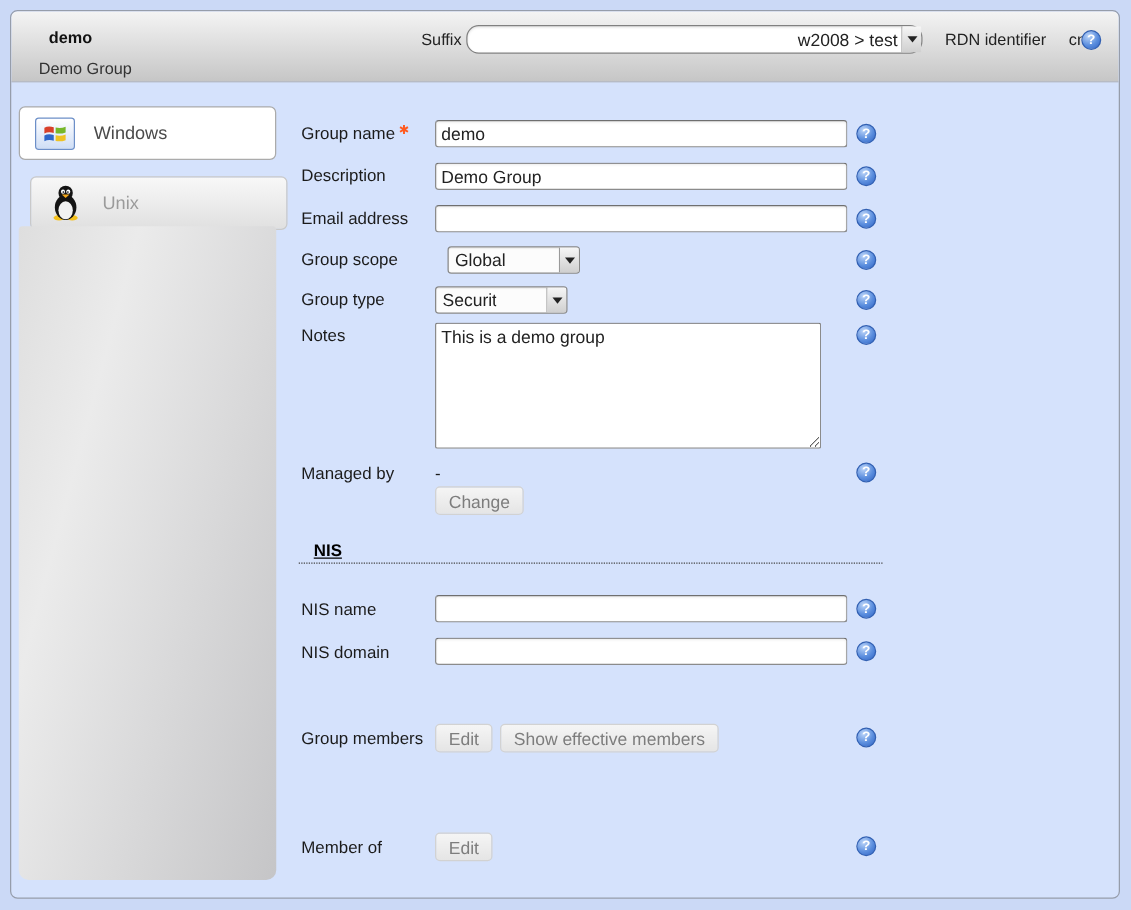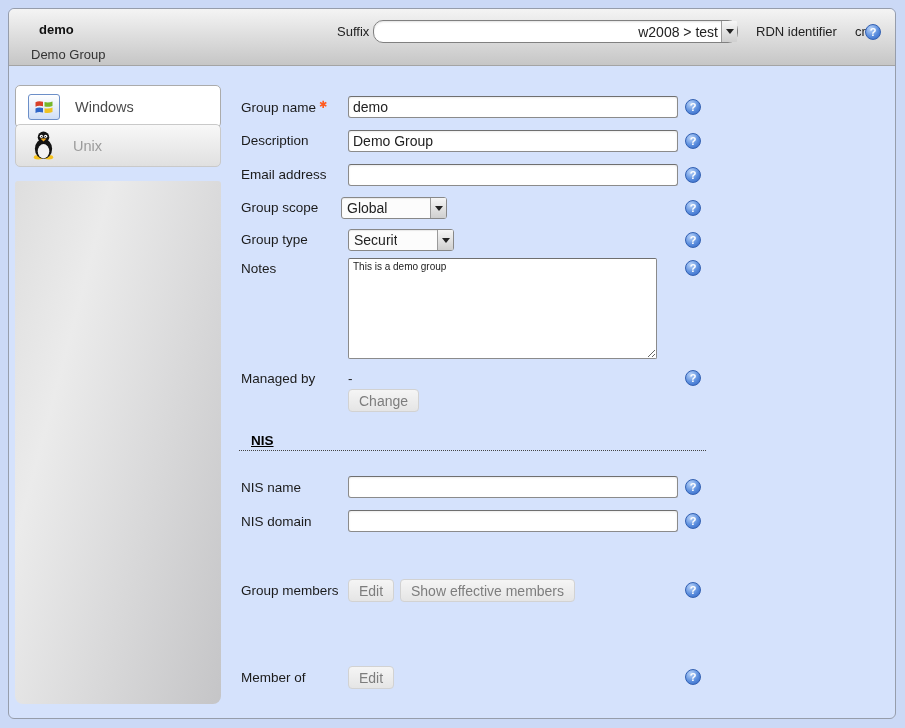--- a/index.html
+++ b/index.html
@@ -84,21 +84,21 @@
   .fake-select{
     position:absolute;width:106px;height:22px;box-sizing:border-box;
     border:1px solid #888;border-radius:3px;background:#fcfcfc;
     display:flex;align-items:center;box-shadow:inset 0 1px 1px rgba(0,0,0,.08);cursor:pointer;
   }
   .fake-select .val{flex:1;padding:0 5px;font-size:14px;color:#222;white-space:nowrap;overflow:hidden;}
   .notes-area{
     position:absolute;left:339px;top:249px;width:309px;height:101px;box-sizing:border-box;
     border:1px solid #8b8b8b;border-top-color:#6f6f6f;border-radius:2px;
     background:#fff;font-family:"Liberation Sans","DejaVu Sans",sans-serif;
-    font-size:10px;color:#222;padding:2px 4px;resize:both;
+    font-size:14px;color:#222;padding:2px 4px;resize:both;
   }
   .btn{
     position:absolute;height:23px;box-sizing:border-box;padding:1px 10px;
     background:linear-gradient(#f5f5f5,#e5e5e5);
     border:1px solid #d2d2d2;border-radius:4px;
     color:#7d7d7d;font-size:14px;font-family:"Liberation Sans","DejaVu Sans",sans-serif;
     cursor:pointer;white-space:nowrap;
   }
   .dash{position:absolute;font-size:13.5px;color:#1b1b1b;}
   .nis-head{position:absolute;font-size:13.5px;font-weight:bold;color:#000;text-decoration:underline;}
@@ -134,21 +134,21 @@
         <svg viewBox="0 0 20 16" width="20" height="16">
           <path d="M1.5 3.2 Q4.5 1.6 9 2.8 L9 7.3 Q4.5 6.2 1.5 7.8 Z" fill="#d8402a"></path>
           <path d="M10.5 3 Q14.5 4 18.5 2.4 L18.5 6.9 Q14.5 8.4 10.5 7.5 Z" fill="#76b72a"></path>
           <path d="M1.5 9.4 Q4.5 7.8 9 9 L9 13.5 Q4.5 12.4 1.5 14 Z" fill="#2e66c9"></path>
           <path d="M10.5 9.2 Q14.5 10.2 18.5 8.6 L18.5 13.1 Q14.5 14.6 10.5 13.7 Z" fill="#eec222"></path>
         </svg>
       </span>
       <span class="label-active">Windows</span>
     </div>
 
-    <div class="tab inactive" style="top:115px;">
+    <div class="tab inactive" style="top:132px;margin-left:9px;">
       <span class="tux-box">
         <svg viewBox="0 0 24 30" width="23" height="29">
           <ellipse cx="6.5" cy="27.3" rx="4.6" ry="2.3" fill="#f5c21e"></ellipse>
           <ellipse cx="17.5" cy="27.3" rx="4.6" ry="2.3" fill="#f5c21e"></ellipse>
           <ellipse cx="12" cy="18.5" rx="9" ry="10.5" fill="#141414"></ellipse>
           <circle cx="12" cy="6.5" r="6" fill="#141414"></circle>
           <ellipse cx="12" cy="21" rx="6" ry="7.5" fill="#f2f2f2"></ellipse>
           <circle cx="9.8" cy="5.4" r="1.7" fill="#fff"></circle>
           <circle cx="14.2" cy="5.4" r="1.7" fill="#fff"></circle>
           <circle cx="10.1" cy="5.7" r="0.7" fill="#000"></circle>
@@ -167,21 +167,21 @@
 
     <div class="flabel" style="left:232px;top:124px;">Description</div>
     <input class="text-input" style="left: 339px; top: 121px;" value="Demo Group">
     <div class="help" style="left:676px;top:124px;"></div>
 
     <div class="flabel" style="left:232px;top:158px;">Email address</div>
     <input class="text-input" style="left: 339px; top: 155px;" value="">
     <div class="help" style="left:676px;top:158px;"></div>
 
     <div class="flabel" style="left:232px;top:191px;">Group scope</div>
-    <div class="fake-select" style="left:332px;top:188px;justify-content:center;">
+    <div class="fake-select" style="left:349px;top:188px;justify-content:center;">
       <span class="val">Global</span>
       <span class="arrow-btn">
           <span class="tri"></span>
         </span>
     </div>
     <div class="help" style="left:676px;top:191px;"></div>
 
     <div class="flabel" style="left:232px;top:223px;">Group type</div>
     <div class="fake-select" style="left:339px;top:220px;gap:40px;">
       <span class="val">Security</span>

